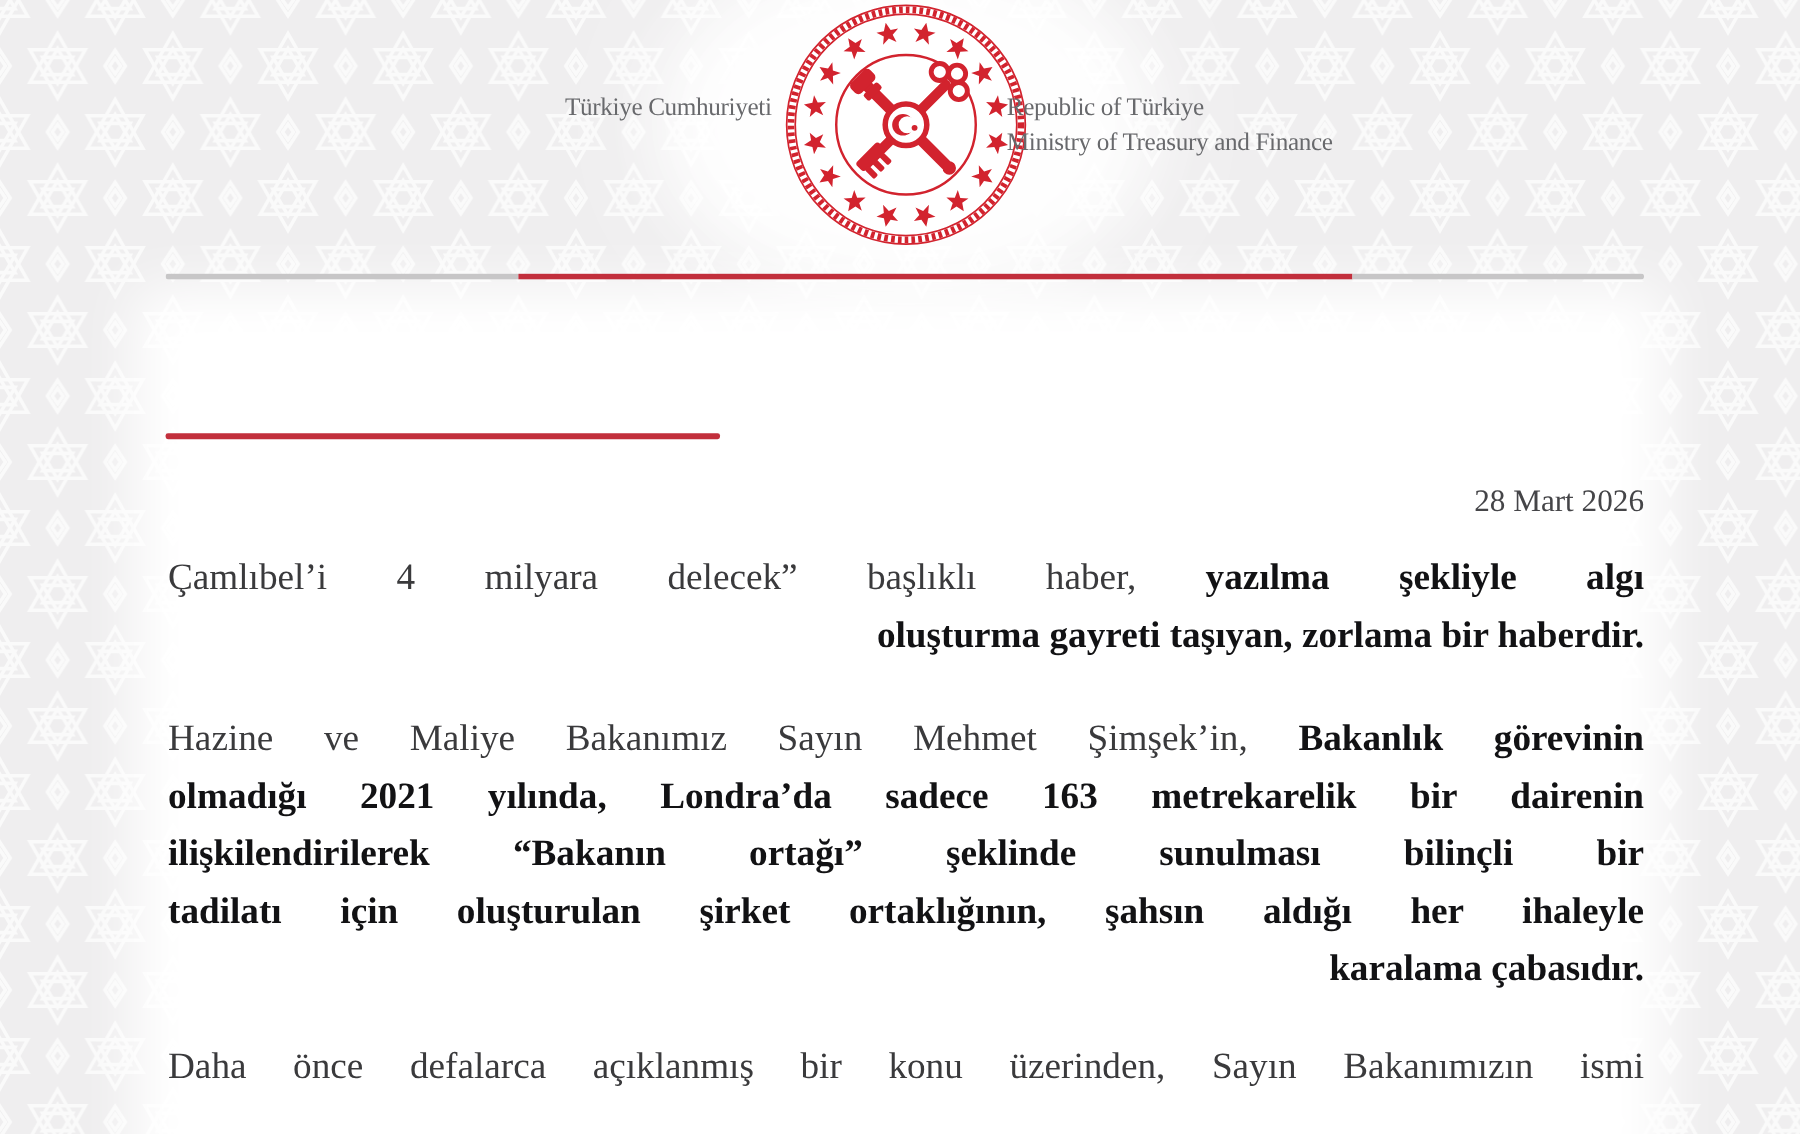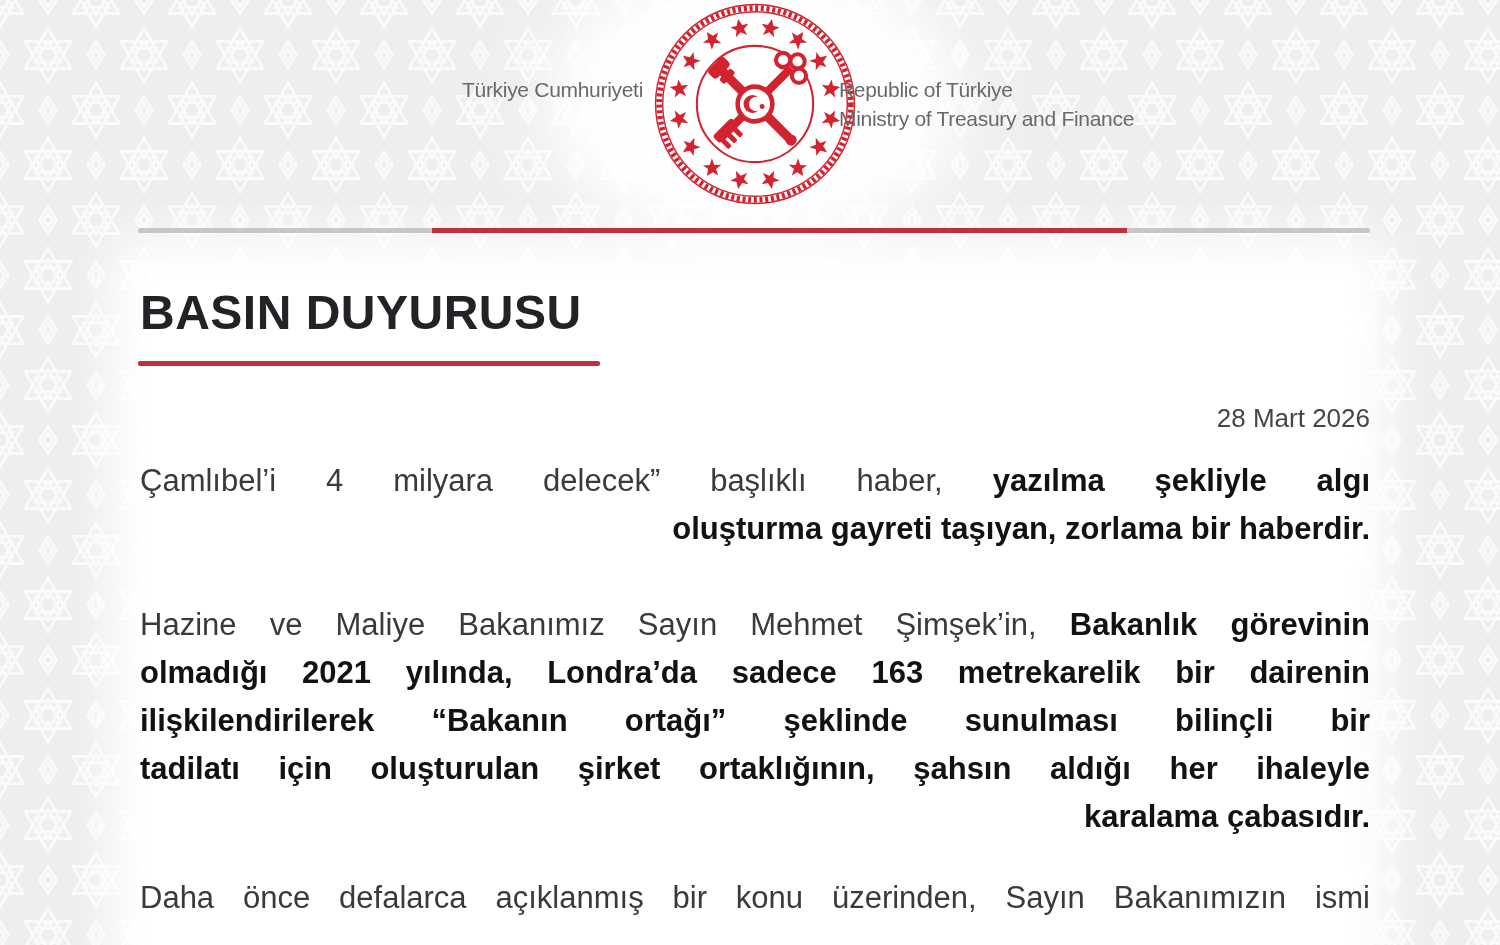--- a/index.html
+++ b/index.html
@@ -1,19 +1,19 @@
 <!DOCTYPE html>
 <html lang="tr"><head>
 <meta charset="utf-8">
 <style>
   html,body{margin:0;padding:0;background:#e9e8e9;}
   #page{
     position:relative;width:1500px;height:945px;overflow:hidden;
     background:var(--page-bg,#f0eff0);
-    font-family:Liberation Sans, sans-serif;
+    font-family:Liberation Serif, serif;
     -webkit-font-smoothing:antialiased;
   }
   
   .bg-pattern{position:absolute;left:0;top:0;width:1500px;height:945px;display:block;}
   
   .glow{position:absolute;background:#ffffff;}
   .glow-logo{left:545px;top:-45px;width:420px;height:295px;border-radius:50%;filter:blur(30px);opacity:.97;}
   .glow-card{left:112px;top:240px;width:1276px;height:800px;filter:blur(24px);}
   
   .header-text{
@@ -39,21 +39,21 @@
   
   .date-line{
     position:absolute;left:140px;top:403px;width:1230px;
     text-align:right;font-size:26px;color:var(--date-color,#454548);
   }
   
   .press-body{
     position:absolute;left:140px;top:457px;width:1230px;
     font-size:31px;line-height:48px;color:var(--body-text,#3a3a3c);
   }
-  .para:nth-child(2){margin-top:48px;}
+  .para:nth-child(2){margin-top:38px;}
   .para:nth-child(3){margin-top:33px;}
   .line.just{text-align:justify;text-align-last:justify;}
   .line.last{text-align:right;}
   .line span.b{font-weight:700;color:var(--body-bold,#121214);}
 </style>
 </head>
 <body>
 
 <div id="page" style="--page-bg: #f0eff0; --accent-red: #c22f3c; --divider-gray: #c7c6c7; --logo-red: #d2232e; --title-color: #232226; --header-text: #68696c; --date-color: #454548; --body-text: #3a3a3c; --body-bold: #121214;">
 
@@ -152,21 +152,20 @@
     <div>Republic of Türkiye</div>
     <div>Ministry of Treasury and Finance</div>
   </div>
 
   <div class="divider">
     <div class="seg-gray seg-g1"></div>
     <div class="seg-red seg-r"></div>
     <div class="seg-gray seg-g2"></div>
   </div>
 
-  <div class="title">BASIN DUYURUSU</div>
   <div class="title-underline"></div>
 
   <div class="date-line">28 Mart 2026</div>
 
   <div class="press-body">
       <div class="para">
         <div class="line just"><span>Çamlıbel’i 4 milyara delecek” başlıklı haber, </span><span class="b">yazılma şekliyle algı</span></div>
         <div class="line last"><span class="b">oluşturma gayreti taşıyan, zorlama bir haberdir.</span></div>
       </div>
       <div class="para">

